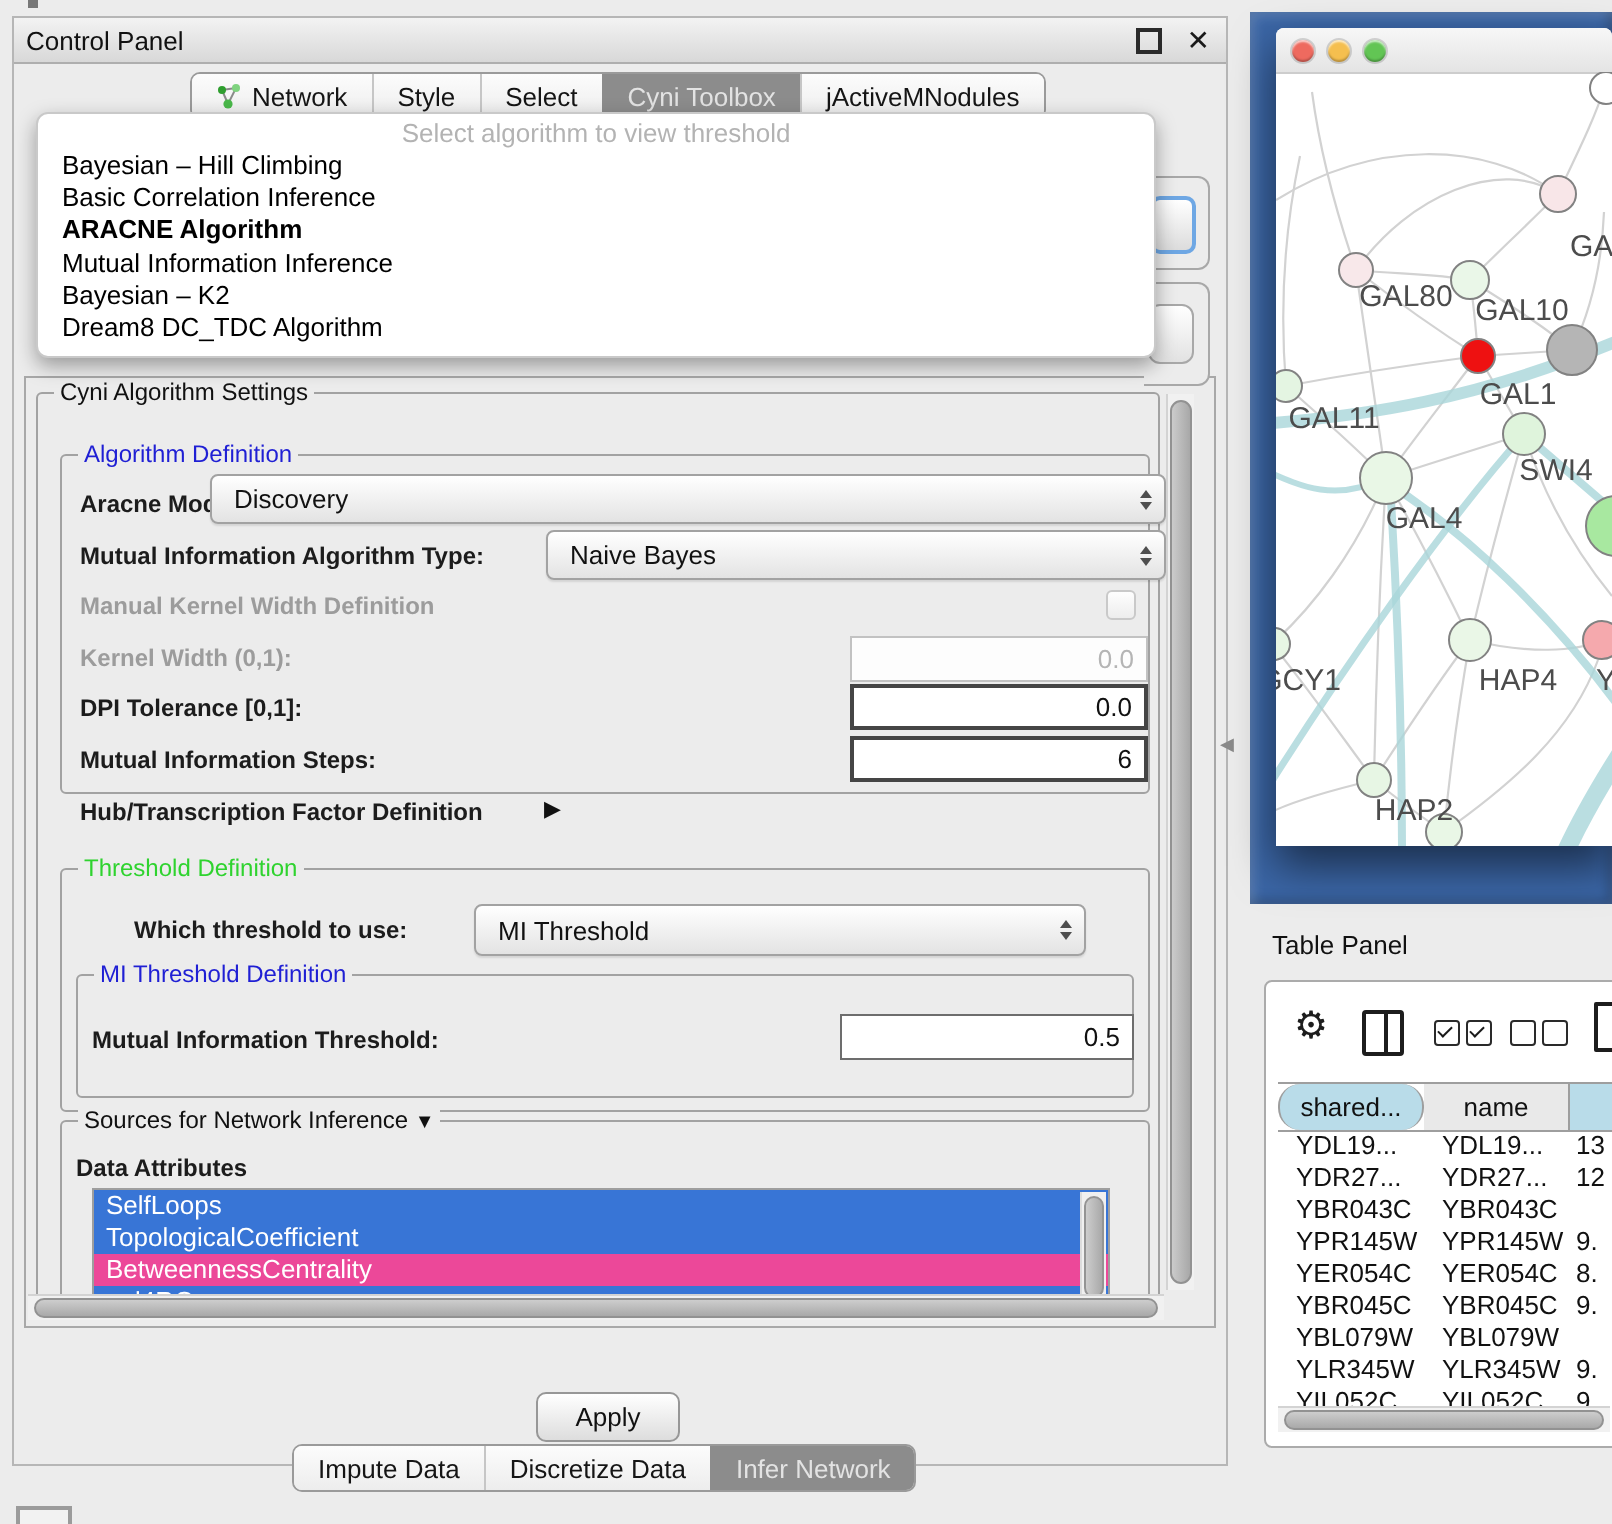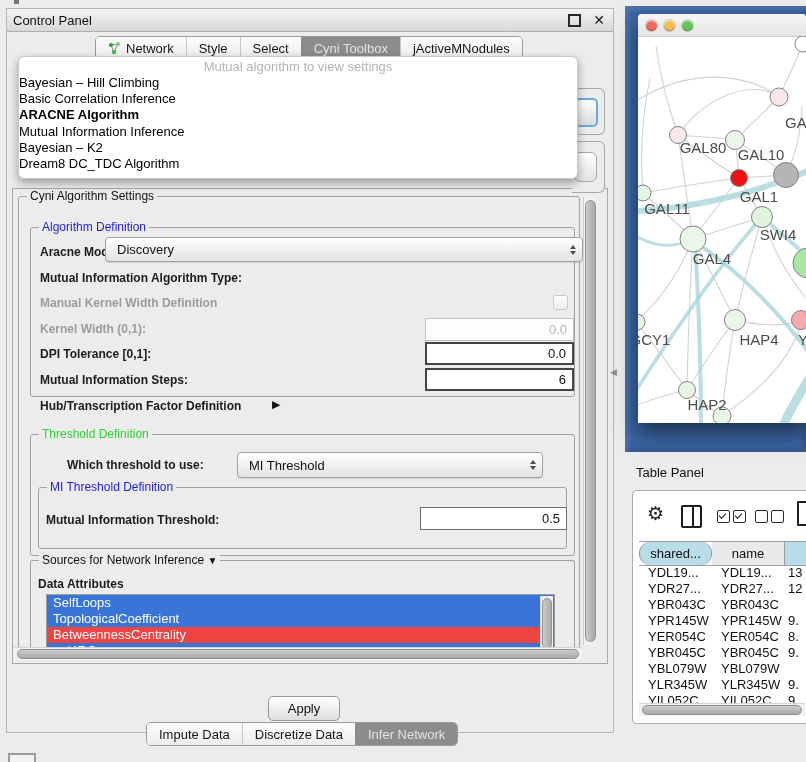--- a/index.html
+++ b/index.html
@@ -18,21 +18,21 @@
   .tab:first-child{border-left:none;}
   .tab.sel{background:#8c8c8c;color:#e3e3e3;border-left-color:#8c8c8c;}
   .net-ic{display:inline-flex;width:13px;height:13px;}
   
   .frag-box{position:absolute;border:1px solid #a8a8a8;border-left:none;border-radius:0 6px 6px 0;background:#ececec;z-index:4;}
   .frag-combo-blue{position:absolute;border:2px solid #6ea7e4;border-radius:5px;background:linear-gradient(#ffffff,#dcdcdc);z-index:5;}
   .frag-combo{position:absolute;border:1px solid #a8a8a8;border-radius:6px;background:linear-gradient(#ffffff,#e2e2e2);z-index:5;}
   
   #algo-overlay{left:11px;top:47px;width:558px;height:119px;background:#ffffff;border:1px solid #c9c9c9;border-radius:6px;box-shadow:0 4px 10px rgba(0,0,0,0.35);z-index:50;position:absolute;padding-top:2px;}
   .dd-placeholder{text-align:center;color:#b3b3b3;font-size:13px;height:16px;}
-  .dd-item{font-size:13px;color:#000;height:16.2px;line-height:16.2px;padding-left:0;white-space:nowrap;}
+  .dd-item{font-size:13px;color:#000;height:16.2px;line-height:16.2px;padding-left:12px;white-space:nowrap;}
   .dd-item.bold{font-weight:bold;}
   
   #settings{left:5px;top:179px;width:594px;height:474px;border:1px solid #a8a8a8;background:#ececec;position:absolute;overflow:hidden;}
   .group{position:absolute;border:1px solid #a2a2a2;border-radius:3px;}
   .gtitle{position:absolute;top:-8px;left:8px;background:#ececec;padding:0 3px;font-size:12px;color:#111;white-space:nowrap;}
   .lbl{position:absolute;font-size:12px;font-weight:bold;color:#1c1c1c;white-space:nowrap;}
   .lbl.dis{color:#9c9c9c;}
   .combo{position:absolute;border:1px solid #a2a2a2;border-radius:4px;background:linear-gradient(#ffffff,#e3e3e3);font-size:13px;color:#111;display:flex;align-items:center;padding-left:11px;box-shadow:0 1px 1px rgba(0,0,0,0.1);}
   .stepper{position:absolute;right:6px;top:50%;transform:translateY(-50%);display:flex;flex-direction:column;gap:2px;}
   .tri-up{width:0;height:0;border-left:3.5px solid transparent;border-right:3.5px solid transparent;border-bottom:4.5px solid #4e4e4e;}
@@ -125,21 +125,21 @@
         <span>jActiveMNodules</span>
       </div>
     </div>
 
   <div class="frag-box" style="left:565px;top:79px;width:32px;height:45px;"></div>
   <div class="frag-combo-blue" style="left:568px;top:89px;width:19px;height:25px;"></div>
   <div class="frag-box" style="left:565px;top:132px;width:32px;height:50px;"></div>
   <div class="frag-combo" style="left:567px;top:143px;width:21px;height:28px;"></div>
 
   <div id="algo-overlay">
-    <div class="dd-placeholder">Mutual algorithm to view settings</div>
+    <div class="dd-placeholder">Select algorithm to view threshold</div>
     <div>
         <div class="dd-item">Bayesian – Hill Climbing</div>
         <div class="dd-item">Basic Correlation Inference</div>
         <div class="dd-item bold">ARACNE Algorithm</div>
         <div class="dd-item">Mutual Information Inference</div>
         <div class="dd-item">Bayesian – K2</div>
         <div class="dd-item">Dream8 DC_TDC Algorithm</div>
       </div>
   </div>
 
@@ -154,20 +154,27 @@
         <span class="lbl" style="left:9px;top:17px;">Aracne Mode:</span>
         <div class="combo" style="left:74px;top:9px;width:465px;height:23px;">
           <span>Discovery</span>
           <span class="stepper">
               <span class="tri-up"></span>
               <span class="tri-down"></span>
             </span>
         </div>
 
         <span class="lbl" style="left:9px;top:43px;">Mutual Information Algorithm Type:</span>
+        <div class="combo" style="left:242px;top:37px;width:297px;height:23px;">
+          <span>Naive Bayes</span>
+          <span class="stepper">
+              <span class="tri-up"></span>
+              <span class="tri-down"></span>
+            </span>
+        </div>
 
         <span class="lbl dis" style="left:9px;top:68px;">Manual Kernel Width Definition</span>
         <span class="checkbox" style="left:522px;top:67px;"></span>
 
         <span class="lbl dis" style="left:9px;top:94px;">Kernel Width (0,1):</span>
         <div class="tfield dis" style="left:394px;top:90px;width:141px;height:21px;">
             <span>0.0</span>
           </div>
 
         <span class="lbl" style="left:9px;top:119px;">DPI Tolerance [0,1]:</span>
@@ -205,21 +212,21 @@
         </div>
       </div>
 
       <div class="group" style="left:11px;top:363px;width:543px;height:96px;border-bottom:none;border-radius:3px 3px 0 0;">
         <span class="gtitle"><span>Sources for Network Inference</span> <span style="font-size:10px;">▼</span></span>
         <span class="lbl" style="left:7px;top:16px;">Data Attributes</span>
         <div class="listbox" style="left:15px;top:33px;width:507px;height:57px;">
           <div>
               <div style="background:#3875d6" class="attr-item">SelfLoops</div>
               <div style="background:#3875d6" class="attr-item">TopologicalCoefficient</div>
-              <div style="background:#ef4444" class="attr-item">BetweennessCentrality</div>
+              <div style="background:#ec4899" class="attr-item">BetweennessCentrality</div>
               <div style="background:#3875d6" class="attr-item">gal4RGexp</div>
             </div>
           <div class="list-vscroll">
               <div class="thumb"></div>
             </div>
         </div>
       </div>
     </div>
 
     <div class="vscroll" style="left:570px;top:8px;height:448px;">

